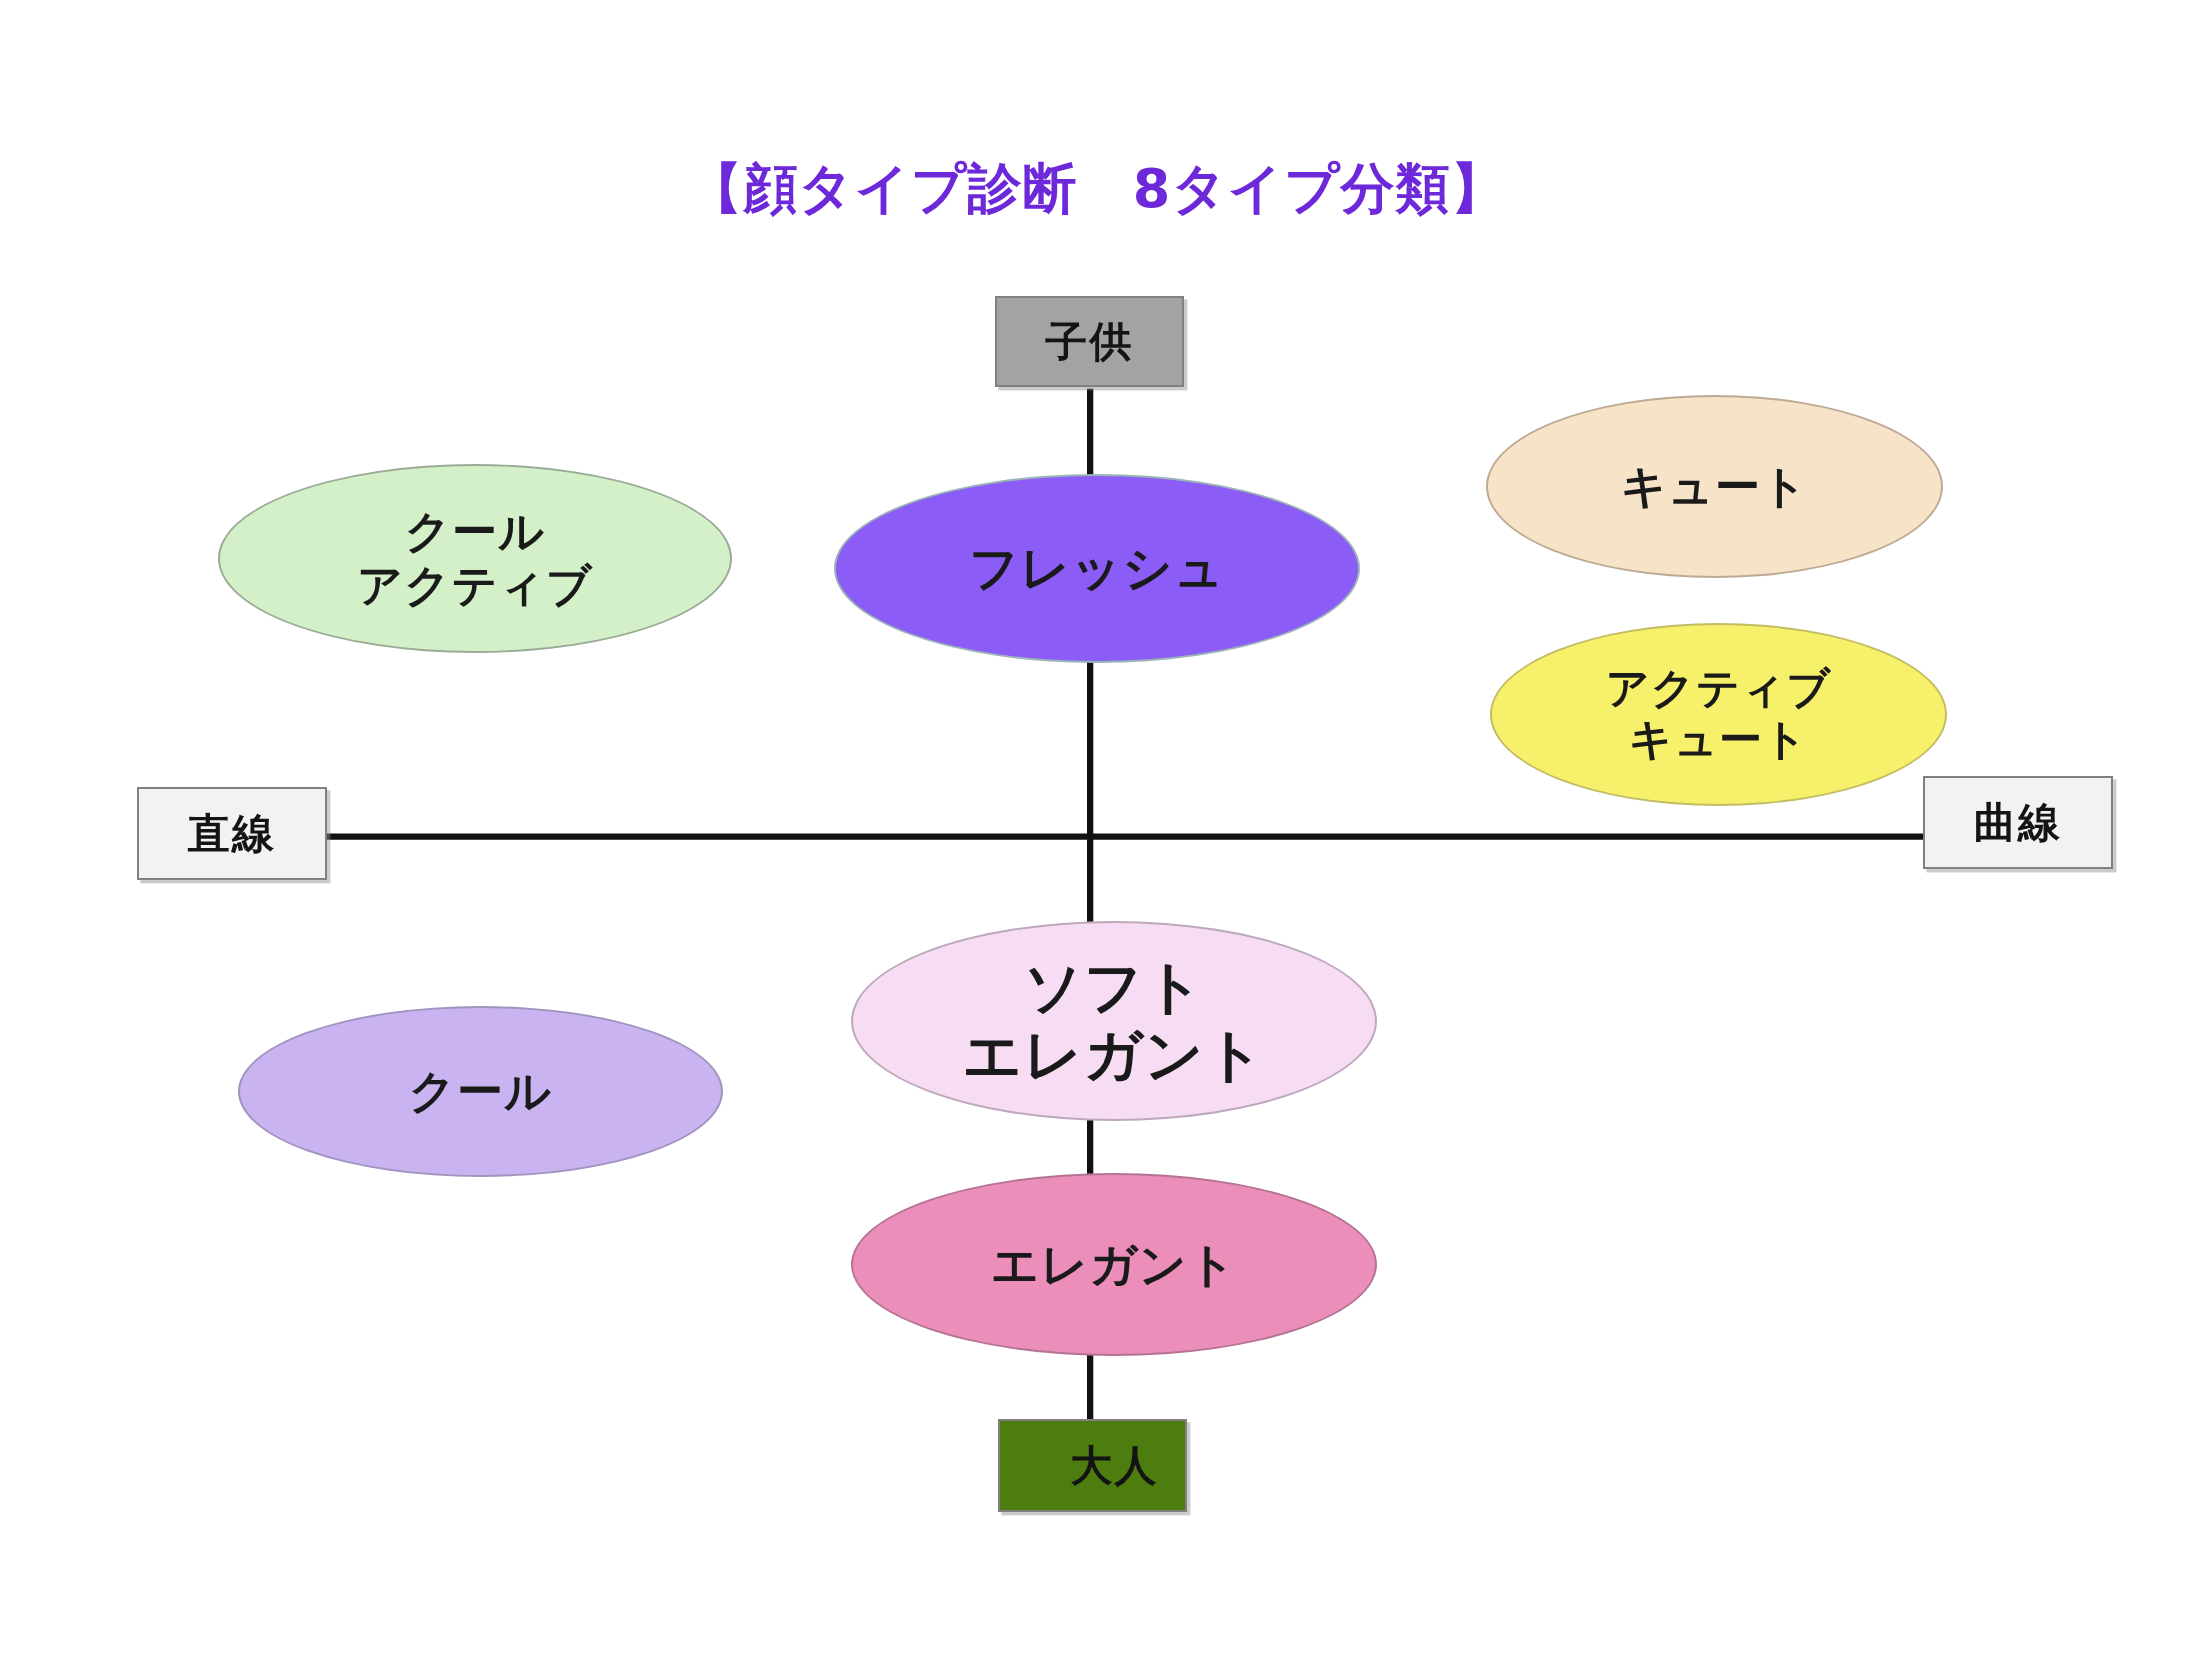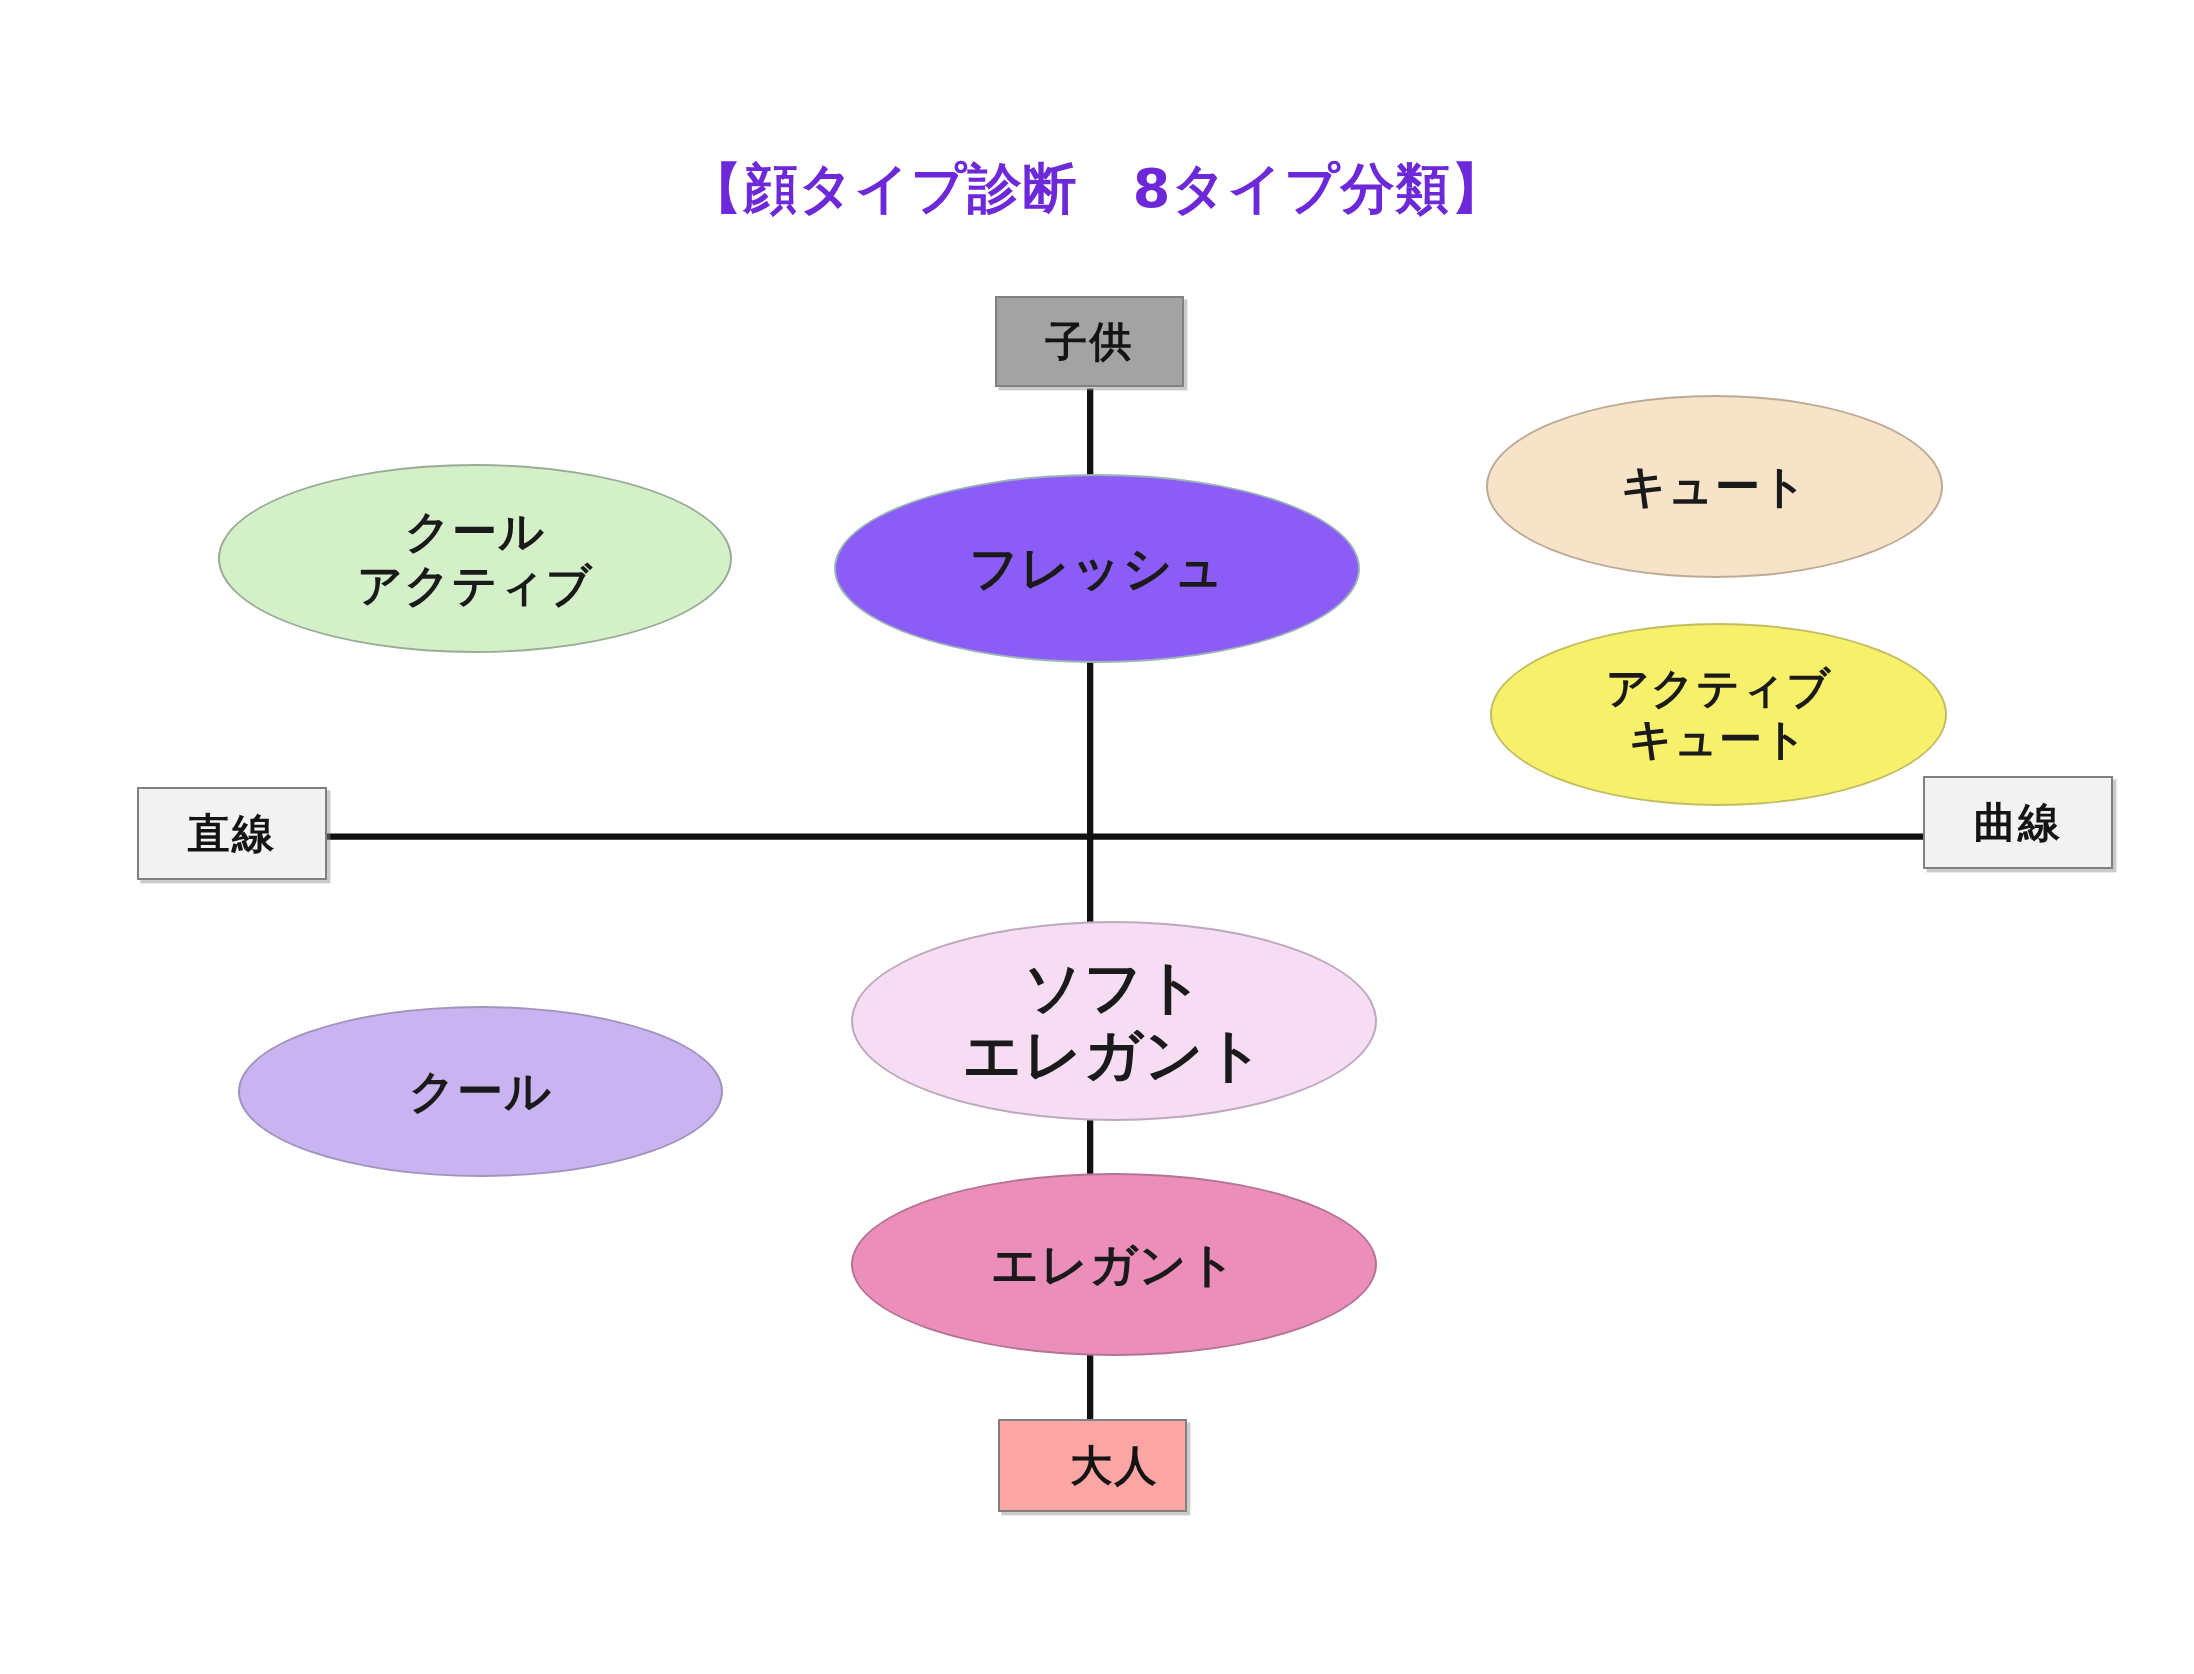--- a/index.html
+++ b/index.html
@@ -136,21 +136,21 @@
 
     <line x1="570" y1="1464" x2="3368" y2="1464" stroke="#111111" stroke-width="11"></line>
   </svg>
 
   <div class="axis-box top" style="background: #a3a3a3; border-color: rgb(128, 128, 128);">子供</div>
 
   <div class="axis-box right" style="background: rgb(242, 242, 242); border-color: rgb(128, 128, 128);">曲線</div>
 
   <div class="axis-box left" style="background: rgb(242, 242, 242); border-color: rgb(128, 128, 128);">直線</div>
 
-  <div class="axis-box bottom" style="background: #fca5a5; border-color: rgb(128, 128, 128); padding-left: 44px;">大人</div>
+  <div class="axis-box bottom" style="background: #4d7c0f; border-color: rgb(128, 128, 128); padding-left: 44px;">大人</div>
 
   <div class="ellipse e-cool-casual" style="background: rgb(211, 240, 200); border-color: rgb(154, 171, 150);">
     <span class="ln">クール</span>
     <span class="ln">アクティブ</span>
   </div>
 
   <div class="ellipse e-fresh" style="background: #8b5cf6; border-color: rgb(154, 180, 184);">
     <span class="ln">フレッシュ</span>
   </div>
 

